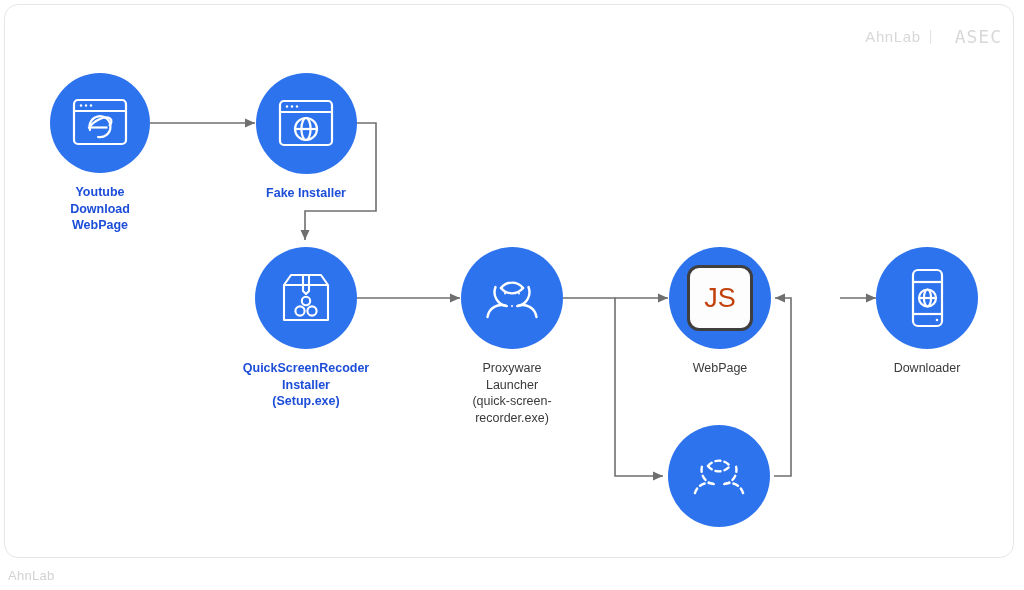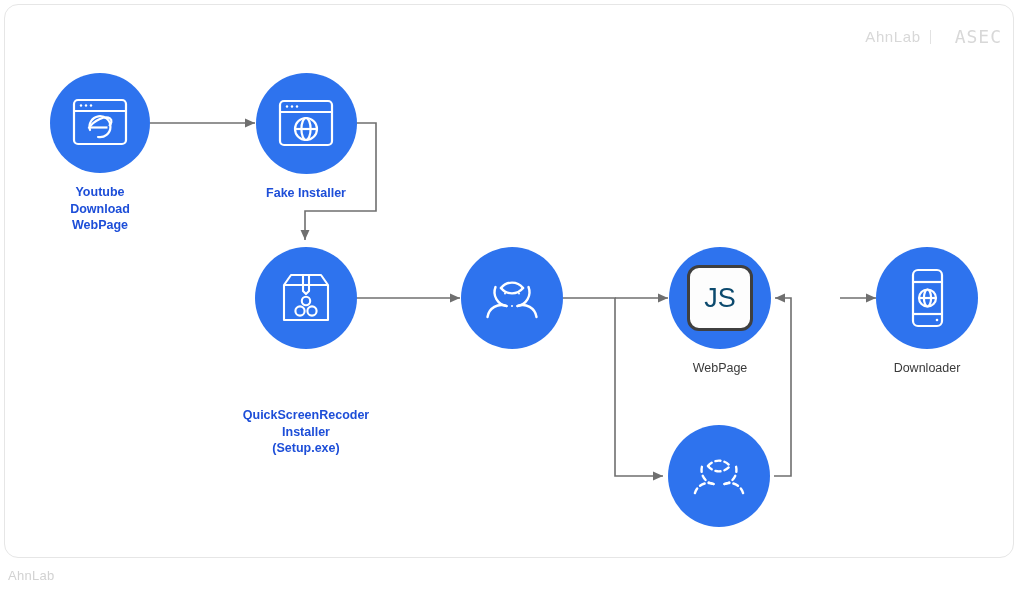--- a/index.html
+++ b/index.html
@@ -32,21 +32,21 @@
     display:flex;align-items:center;justify-content:center;
   }
   .caption{
     margin-top:11px;text-align:center;font-size:12.5px;line-height:1.32;
     color:#1d4ed8;font-weight:700;white-space:pre-line;
   }
   .caption.reg{font-weight:400;color:#3a3a3a;}
   .js-tile{
     width:60px;height:60px;border-radius:12px;background:#fdfdfd;
     border:3px solid #3f3f3f;display:flex;align-items:center;justify-content:center;
-    font-size:27px;color:#0c4a6e;font-family:"Liberation Sans",sans-serif;
+    font-size:27px;color:#c2410c;font-family:"Liberation Sans",sans-serif;
   }
 </style>
 </head>
 <body>
 
 <div class="card"></div>
 
 <div class="brand">
   <span>AhnLab</span>
   <span class="divider"></span>
@@ -96,21 +96,21 @@
       <circle cx="15" cy="8.5" r="1.2" fill="#fff" stroke="none"></circle>
       <circle cx="20" cy="8.5" r="1.2" fill="#fff" stroke="none"></circle>
       <circle cx="29" cy="31" r="11"></circle>
       <ellipse cx="29" cy="31" rx="4.6" ry="11"></ellipse>
       <line x1="18" y1="31" x2="40" y2="31"></line>
     </svg>
   </div>
   <div class="caption">Fake Installer</div>
 </div>
 
-<div class="node" style="left:254px;top:247px;width:104px;gap:47px;">
+<div class="node" style="left:254px;top:247px;width:104px;">
   <div class="disc" style="width:102px;height:102px;">
     <svg width="60" height="60" viewBox="0 0 60 60" fill="none" stroke="#ffffff" stroke-width="2.1" stroke-linejoin="round">
       <path d="M8 17 L8 52 L52 52 L52 17"></path>
       <path d="M8 17 L15 7 L45 7 L52 17 Z"></path>
       <path d="M27 7 L27 23 L30 26 L33 23 L33 7"></path>
       <circle cx="30" cy="33" r="4.2"></circle>
       <circle cx="24" cy="43" r="4.6"></circle>
       <circle cx="36" cy="43" r="4.6"></circle>
     </svg>
   </div>
@@ -126,20 +126,22 @@
       <path d="M22 22 a14 14 0 0 0 22 0"></path>
       <path d="M27.5 40 a14 14 0 0 1 -11 -19"></path>
       <path d="M27.5 40 a14 14 0 0 0 -19 11"></path>
       <path d="M38.5 40 a14 14 0 0 0 11 -19"></path>
       <path d="M38.5 40 a14 14 0 0 1 19 11"></path>
       <circle cx="26" cy="27.5" r="1" fill="#fff" stroke="none"></circle>
       <circle cx="40" cy="27.5" r="1" fill="#fff" stroke="none"></circle>
       <circle cx="33" cy="40" r="1" fill="#fff" stroke="none"></circle>
     </svg>
   </div>
+  <div class="caption reg">Proxyware Launcher
+(quick-screen-recorder.exe)</div>
 </div>
 
 <div class="node" style="left:669px;top:247px;width:102px;">
   <div class="disc" style="width:102px;height:102px;">
     <div class="js-tile">JS</div>
   </div>
   <div class="caption reg">WebPage</div>
 </div>
 
 <div class="node" style="left:876px;top:247px;width:102px;">

